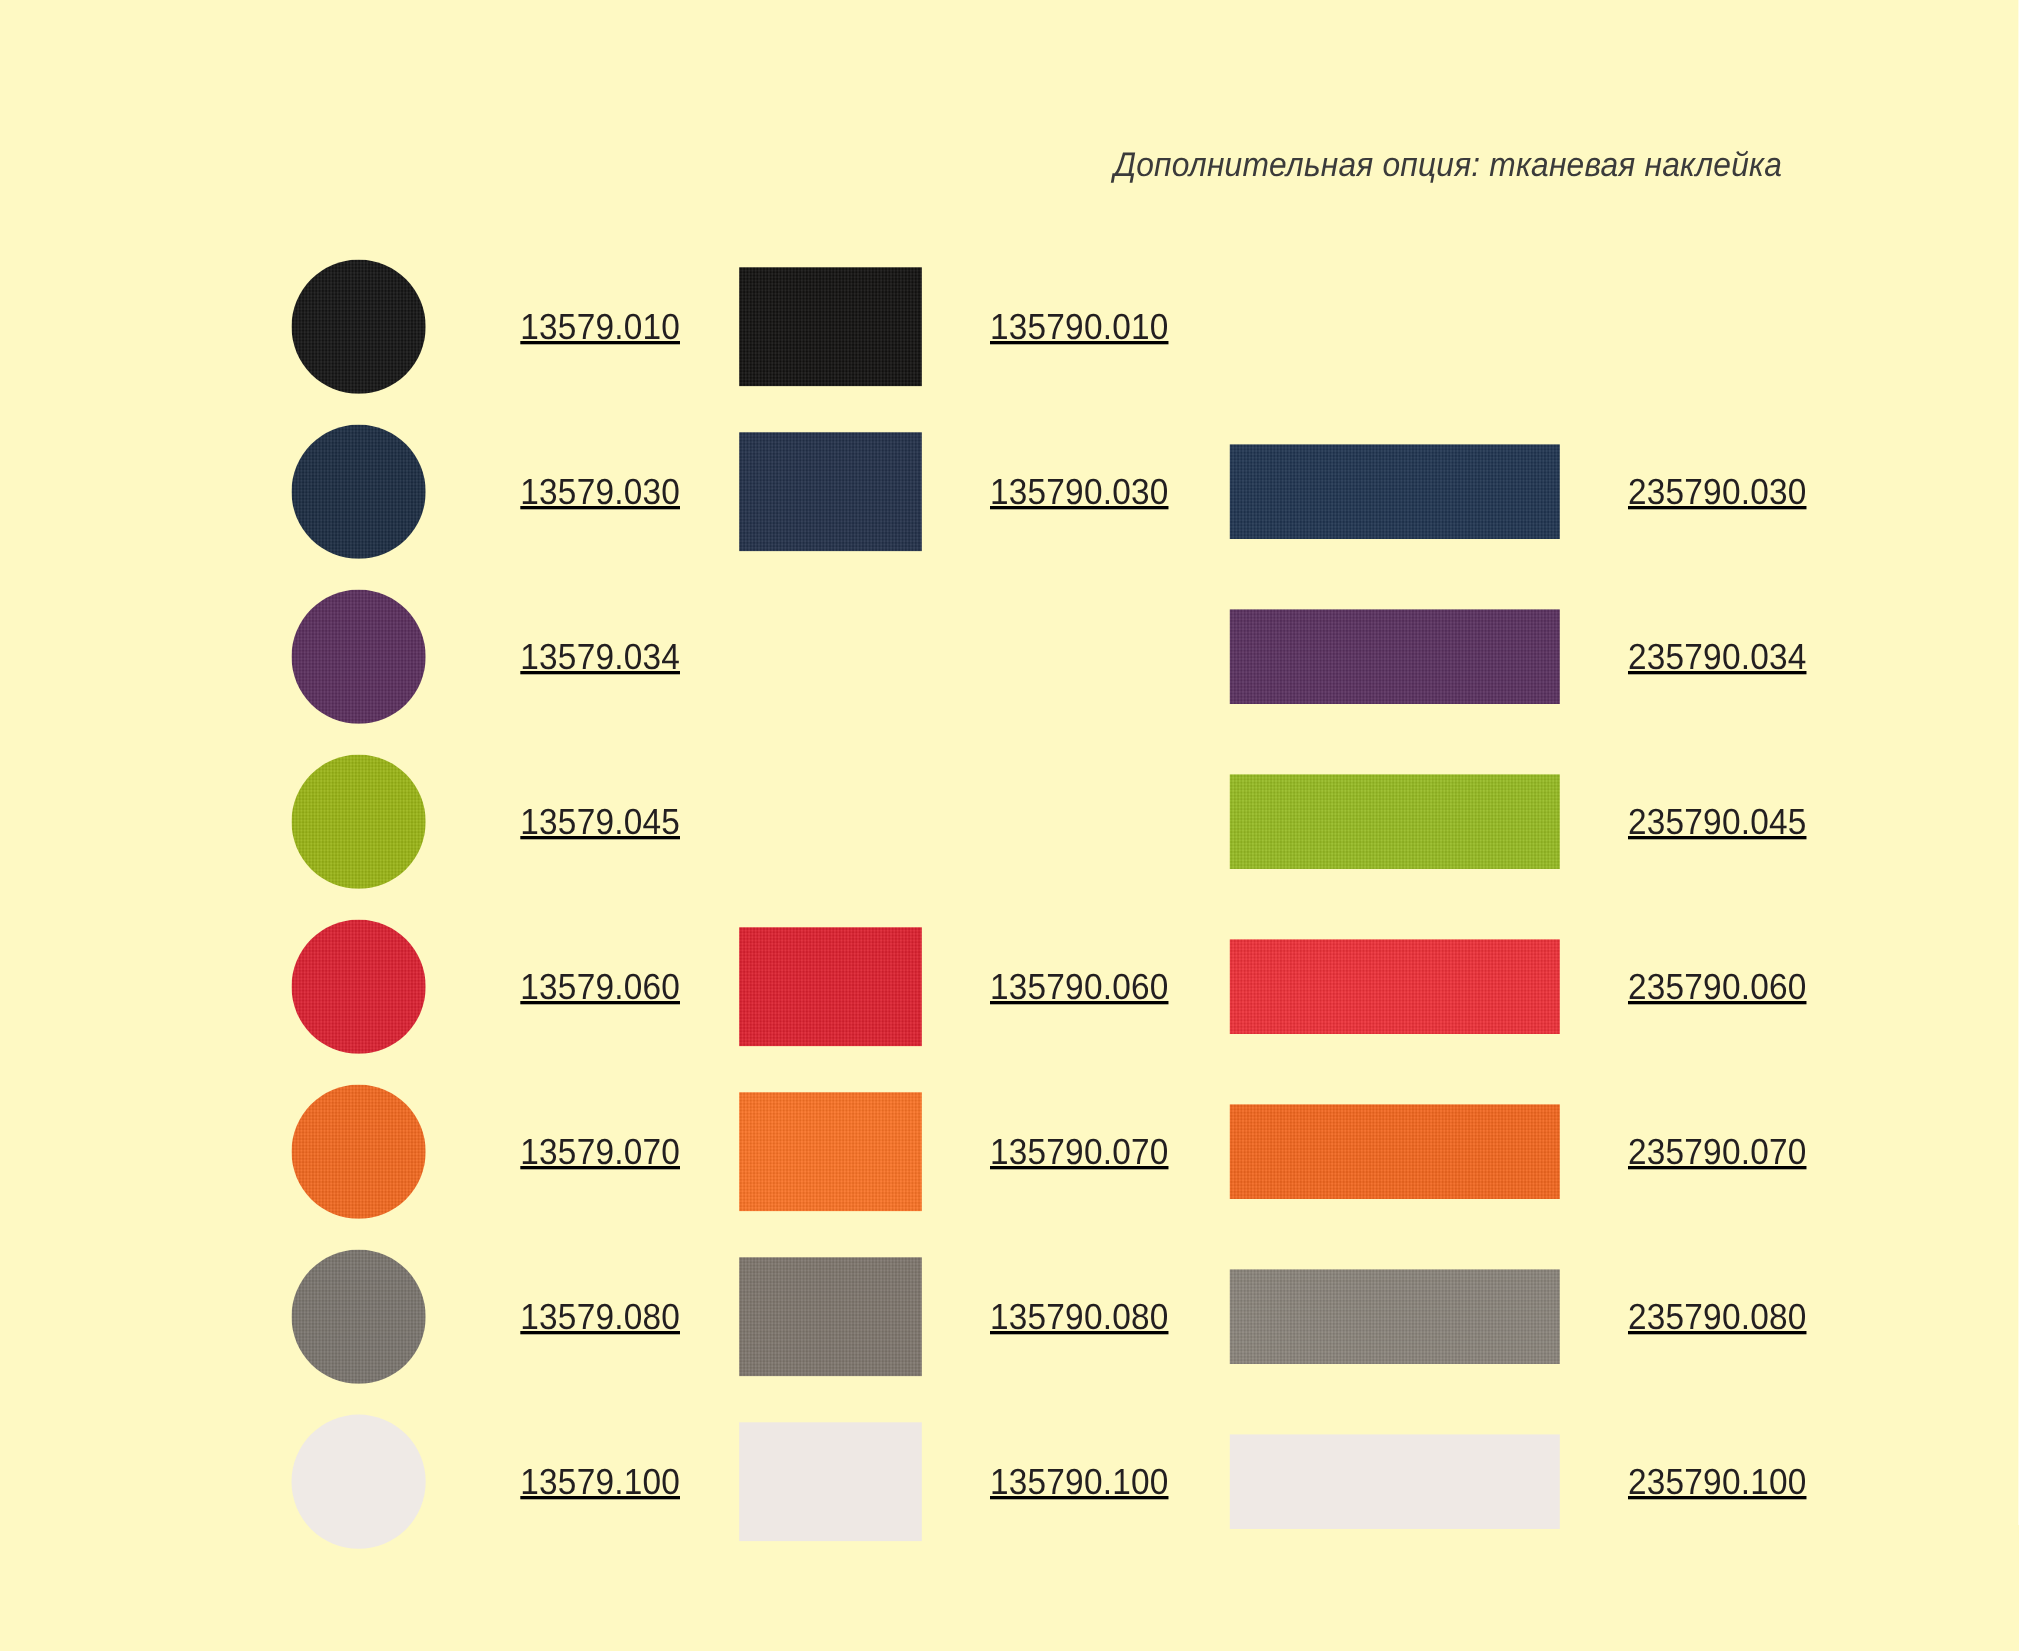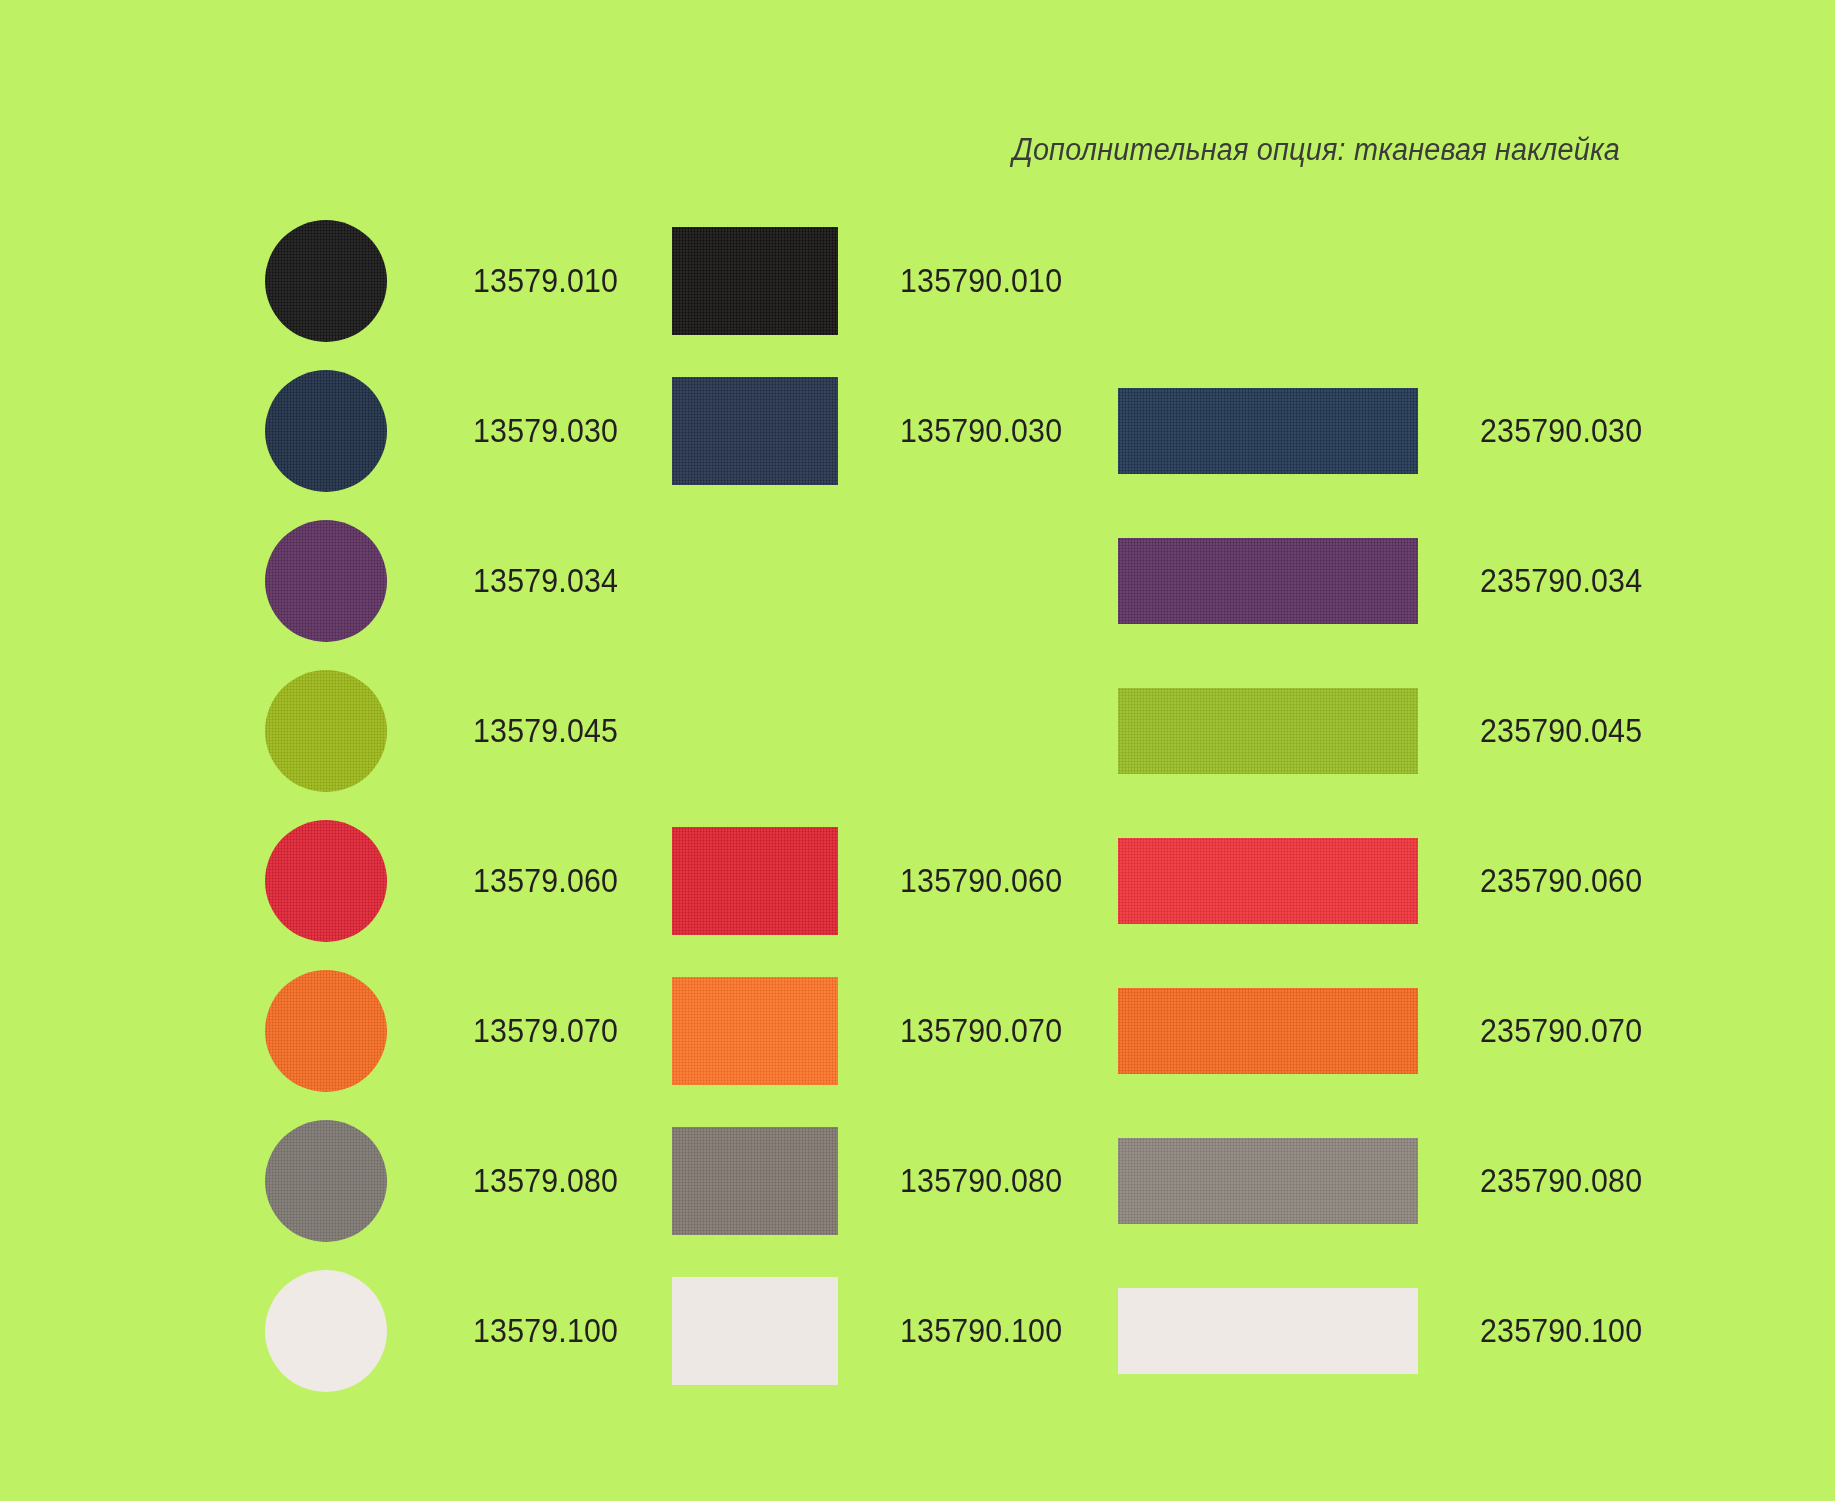--- a/index.html
+++ b/index.html
@@ -13,21 +13,21 @@
     height: 1501px;
     position: relative;
     overflow: hidden;
     font-family: "Liberation Sans", "DejaVu Sans", sans-serif;
     -webkit-font-smoothing: antialiased;
   }
 
   .sheet {
     position: absolute;
     inset: 0;
-    background: #bef264;
+    background: #fef9c3;
   }
 
   
   .header {
     position: absolute;
     left: 0;
     top: 132px;
     width: 1620px;
     text-align: right;
     font-style: italic;
@@ -47,24 +47,25 @@
     top: 206px;
     width: 1835px;
   }
   .row {
     position: relative;
     height: 150px;
   }
 
   .cell {
     position: absolute;
-    top: 0;
+    top: 16px;
     height: 150px;
     display: flex;
     align-items: center;
+    text-decoration: underline;
   }
   .cell.col-circle  { left: 265px; }
   .cell.col-square  { left: 672px; text-align: center; }
   .cell.col-strip   { left: 1118px; }
 
   
   .swatch {
     flex: none;
     display: block;
   }

